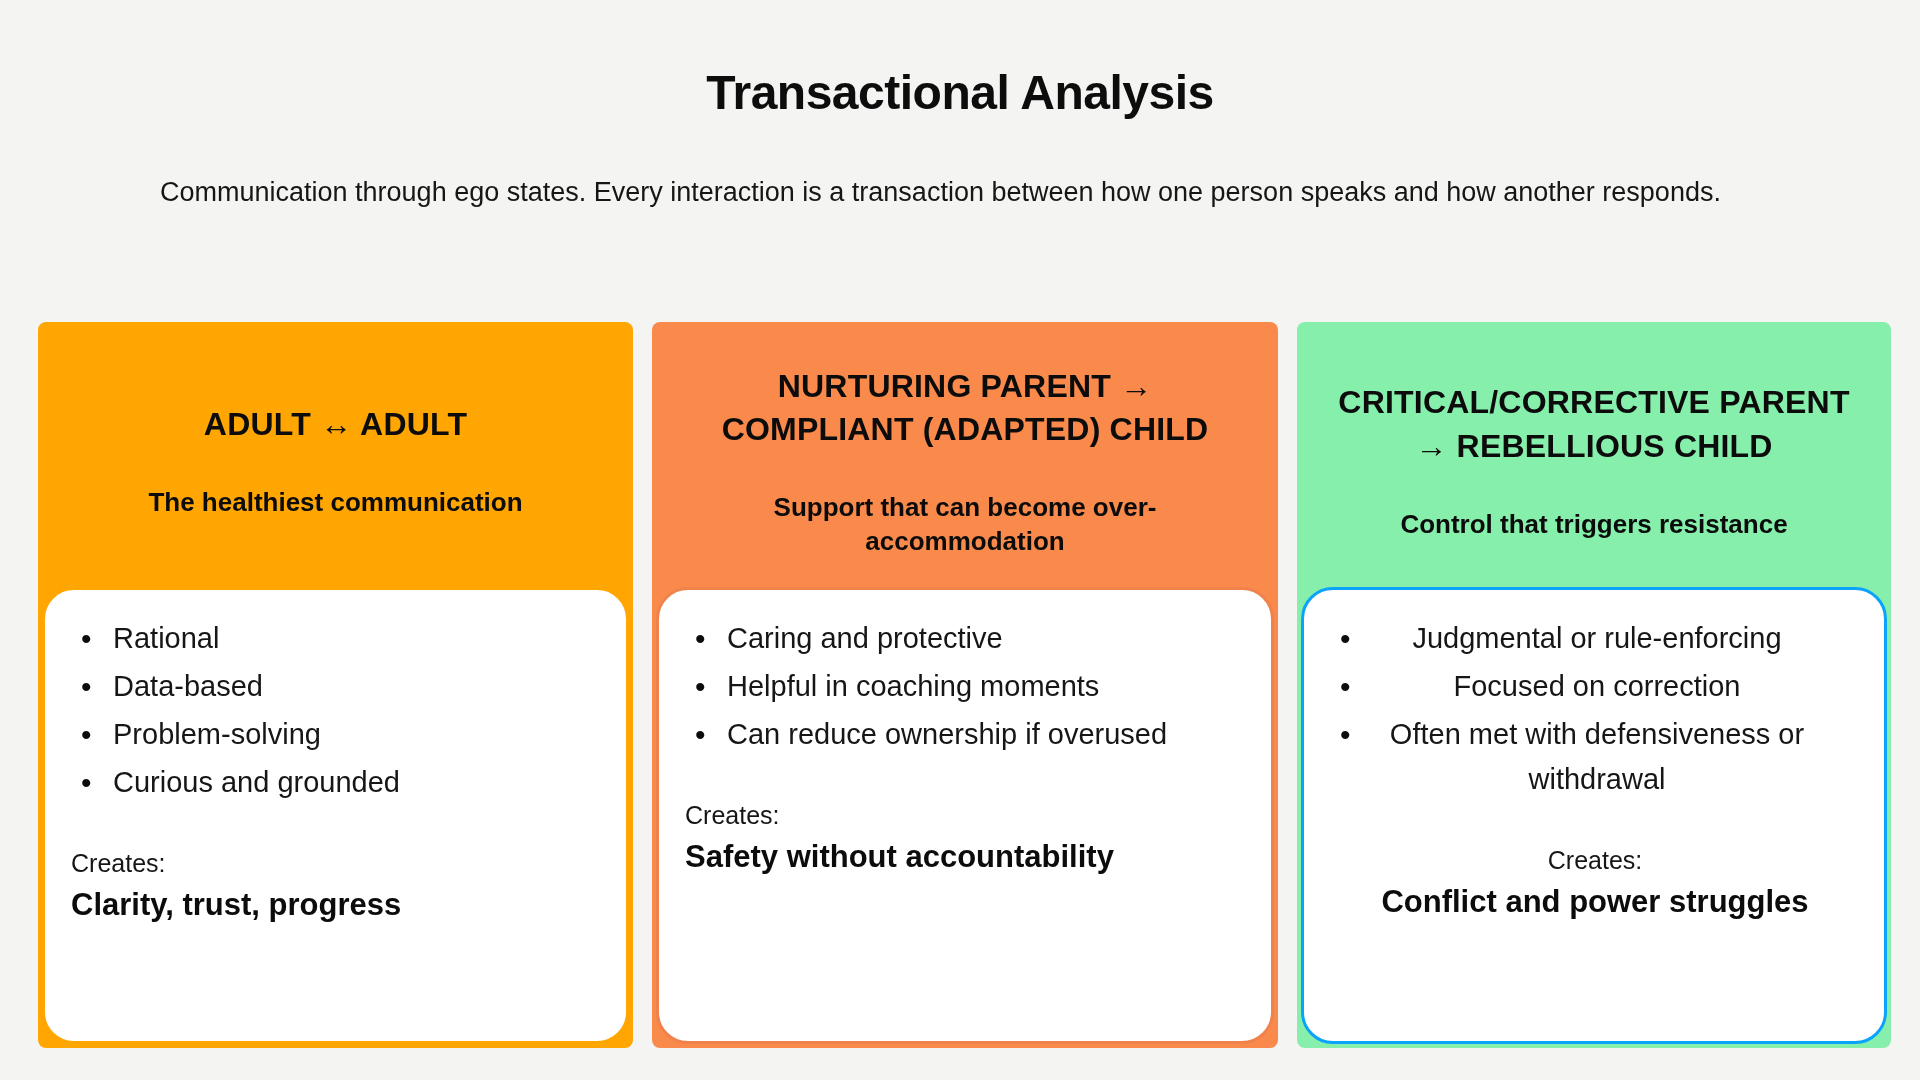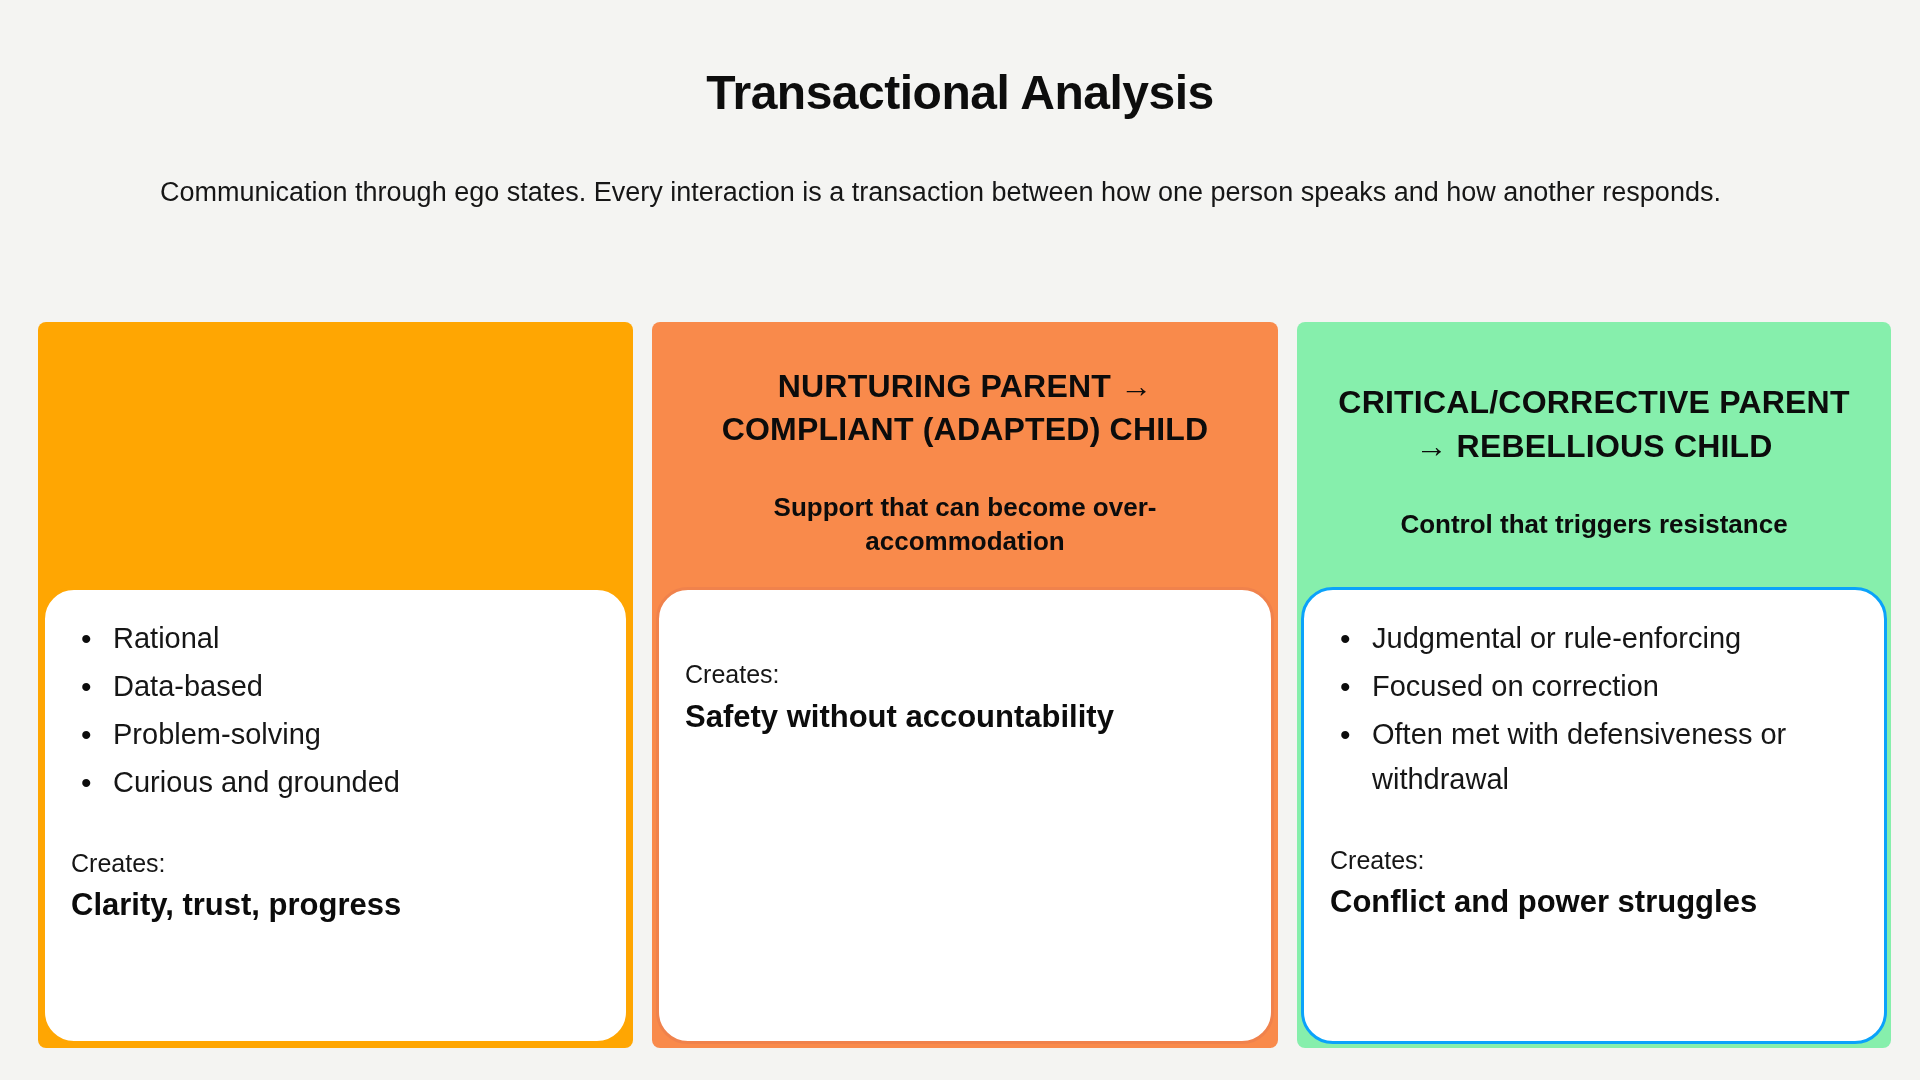--- a/index.html
+++ b/index.html
@@ -84,21 +84,21 @@
     bottom: 4px;
     top: 265px;
     background: #ffffff;
     border-radius: 32px;
     box-sizing: border-box;
     padding: 26px 24px 0 26px;
     border: 3px solid transparent;
   }
   .card-1 .card-body { border-color: #ffa602; }
   .card-2 .card-body { border-color: #f0824c; }
-  .card-3 .card-body { border-color: #0aa2fa; }
+  .card-3 .card-body { border-color: #0aa2fa; text-align: center; }
 
   .bullets {
     list-style: none;
     margin: 0;
     padding: 0 0 0 10px;
   }
   .bullets li {
     position: relative;
     padding-left: 32px;
     font-size: 29px;
@@ -133,20 +133,30 @@
 <body>
 
 <div class="canvas">
 
   <h1 class="page-title">Transactional Analysis</h1>
   <p class="page-subtitle">Communication through ego states. Every interaction is a transaction between how one person speaks and how another responds.</p>
 
   <div class="cards">
 
     <section class="card card-1">
+      <div class="card-header">
+        <h2 class="card-title">
+          <span class="line">ADULT ↔ ADULT</span>
+
+        </h2>
+        <p class="card-subtitle">
+          <span class="line">The healthiest communication</span>
+
+        </p>
+      </div>
       <div class="card-body">
         <ul class="bullets">
           <li>Rational</li>
           <li>Data-based</li>
           <li>Problem-solving</li>
           <li>Curious and grounded</li>
         </ul>
         <p class="creates-label">Creates:</p>
         <p class="creates-value">Clarity, trust, progress</p>
       </div>
@@ -157,20 +167,26 @@
         <h2 class="card-title">
           <span class="line">NURTURING PARENT →</span>
           <span class="line">COMPLIANT (ADAPTED) CHILD</span>
         </h2>
         <p class="card-subtitle">
           <span class="line">Support that can become over-</span>
           <span class="line">accommodation</span>
         </p>
       </div>
       <div class="card-body">
+        <ul class="bullets">
+          <li>Caring and protective</li>
+          <li>Helpful in coaching moments</li>
+          <li>Can reduce ownership if overused</li>
+
+        </ul>
         <p class="creates-label">Creates:</p>
         <p class="creates-value">Safety without accountability</p>
       </div>
     </section>
 
     <section class="card card-3">
       <div class="card-header">
         <h2 class="card-title">
           <span class="line">CRITICAL/CORRECTIVE PARENT</span>
           <span class="line">→ REBELLIOUS CHILD</span>

